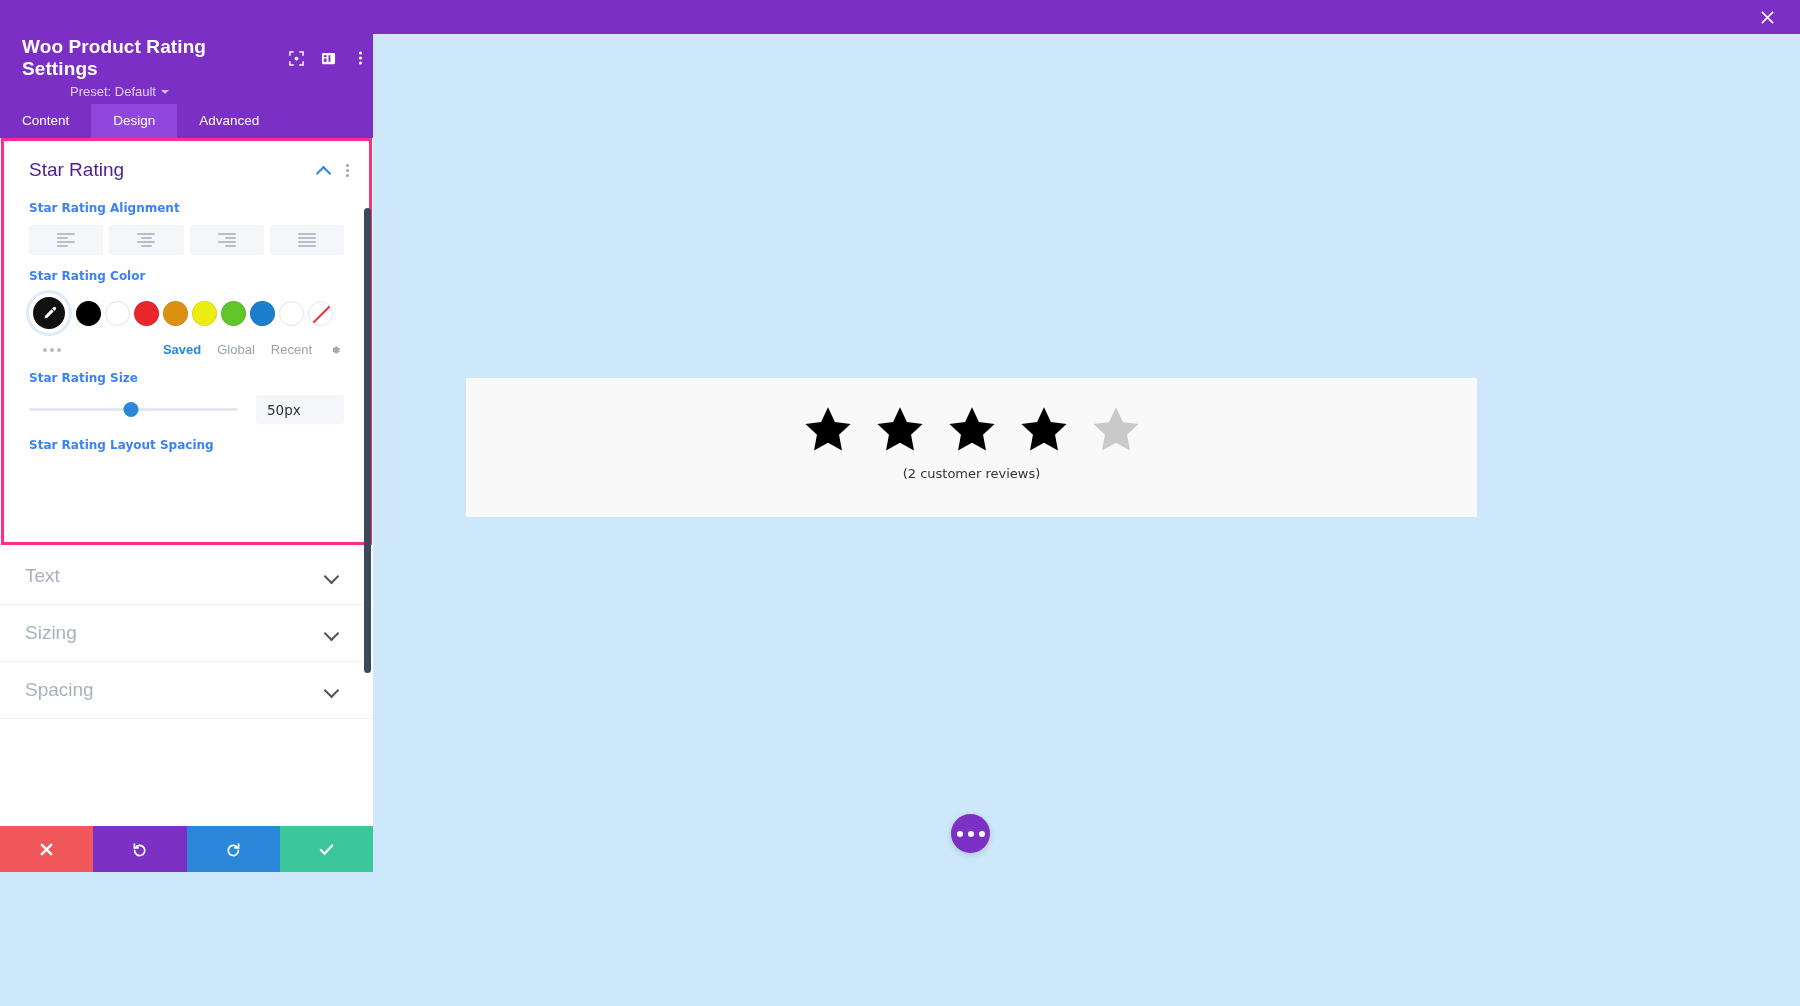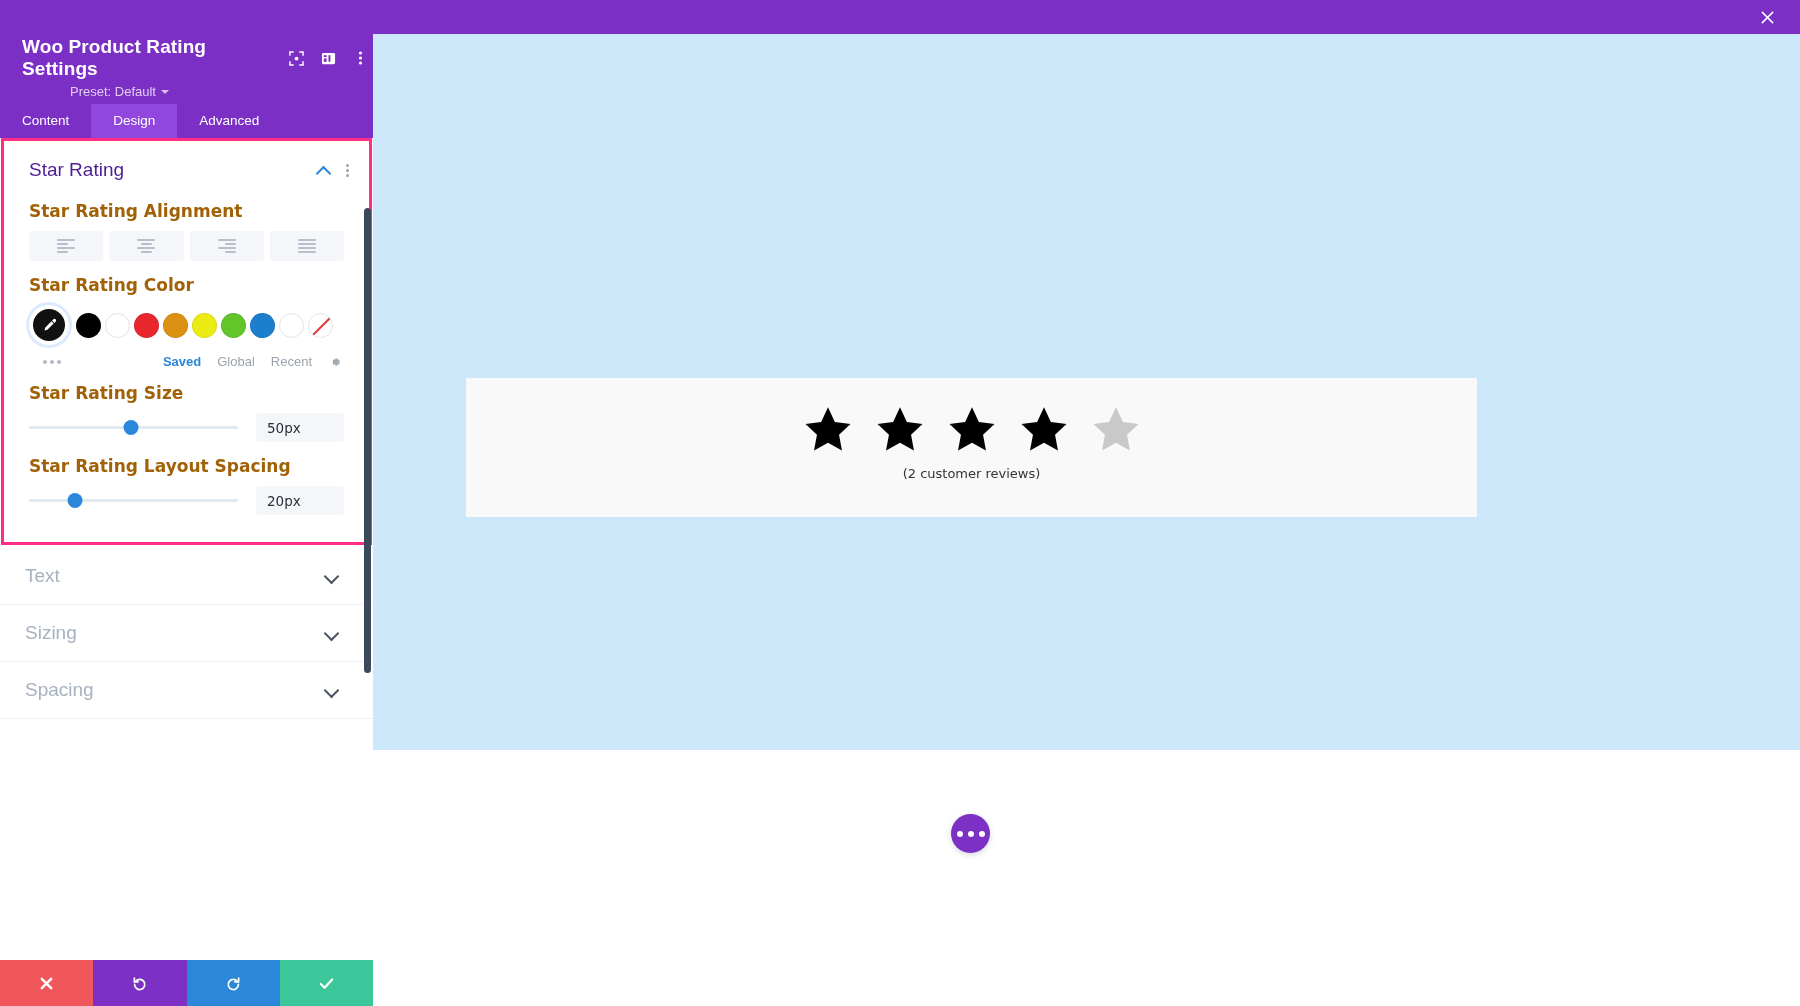--- a/index.html
+++ b/index.html
@@ -7,21 +7,21 @@
     width: 1800px; height: 1006px;
     font-family: "Liberation Sans", sans-serif;
     overflow: hidden;
     background: #ffffff;
   }
   #root { position: relative; width: 1800px; height: 1006px; }
 
   
   .canvas {
     position: absolute; left: 0; top: 0;
-    width: 1800px; height: 750px;
+    width: 1800px; height: 1006px;
     background: #cde8fb;
   }
   .topbar {
     position: absolute; left: 0; top: 0;
     width: 1800px; height: 34px;
     background: #7b2fc4;
     display: flex; align-items: center;
   }
   .topbar-title {
     color: #ffffff; font-size: 15px; font-weight: bold;
@@ -64,21 +64,21 @@
     box-shadow: 0 2px 6px rgba(0,0,0,.15);
   }
   .fab-dot {
     width: 6px; height: 6px; border-radius: 50%;
     background: #fff; margin: 0 2.5px;
   }
 
   
   .panel {
     position: absolute; left: 0; top: 0;
-    width: 373px; height: 1006px;
+    width: 373px; height: 872px;
     background: #ffffff;
     display: flex; flex-direction: column;
     overflow: hidden;
   }
   .panel-header {
     background: #7b2fc4;
     padding: 0 0 0 0;
     flex: 0 0 auto;
     position: relative;
     height: 104px;
@@ -156,21 +156,21 @@
     width: 9px; height: 9px;
     border-left: 2px solid #2b87da;
     border-top: 2px solid #2b87da;
     transform: rotate(45deg);
   }
   .kebab { width: 4px; display: flex; flex-direction: column; align-items: center; }
   .kebab i { width: 3px; height: 3px; border-radius: 50%; background: #9aa6b2; margin: 1px 0; }
 
   .field { padding: 0 25px; }
   .field-label {
-    font-size: 17px; color: #a16207; font-weight: bold;
+    font-size: 12px; color: #3b82f6; font-weight: bold;
     margin: 14px 0 10px 0;
     font-family: "DejaVu Sans", sans-serif;
   }
   .align-row { display: flex; gap: 6px; }
   .align-btn {
     flex: 1 1 0;
     height: 30px; background: #f4f6f9; border-radius: 3px;
     display: flex; align-items: center; justify-content: center;
   }
   .align-ico { width: 18px; display: flex; flex-direction: column; gap: 2px; }
@@ -473,27 +473,20 @@
             <div class="slider">
               <div class="track"></div>
               <div class="thumb" style="left:49%"></div>
             </div>
             <div class="num-box">50px</div>
           </div>
         </div>
 
         <div class="field">
           <div class="field-label">Star Rating Layout Spacing</div>
-          <div class="slider-row">
-            <div class="slider">
-              <div class="track"></div>
-              <div class="thumb" style="left:22%"></div>
-            </div>
-            <div class="num-box">20px</div>
-          </div>
         </div>
       </div>
 
       <div class="collapsed-list">
         <div class="sec-collapsed">
           <span class="name">Text</span>
           <span class="chev-down"></span>
         </div>
         <div class="sec-collapsed">
           <span class="name">Sizing</span>

